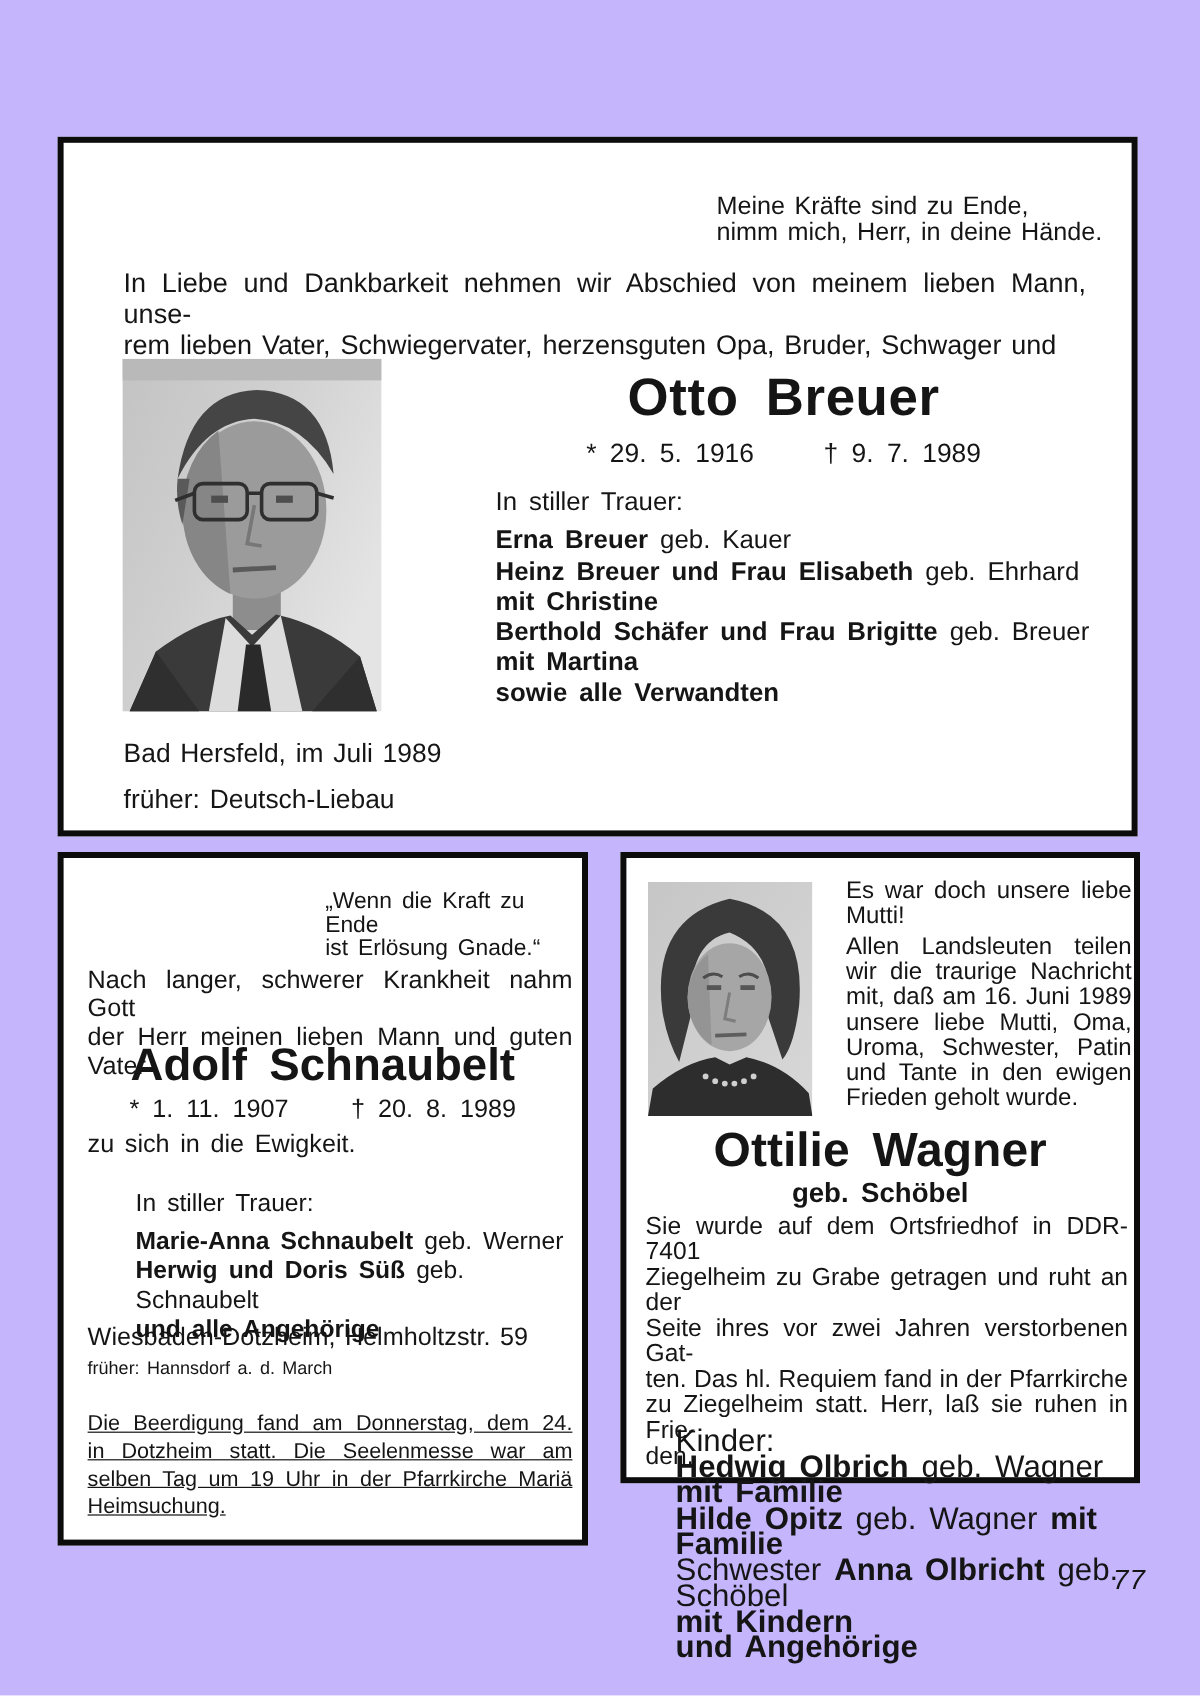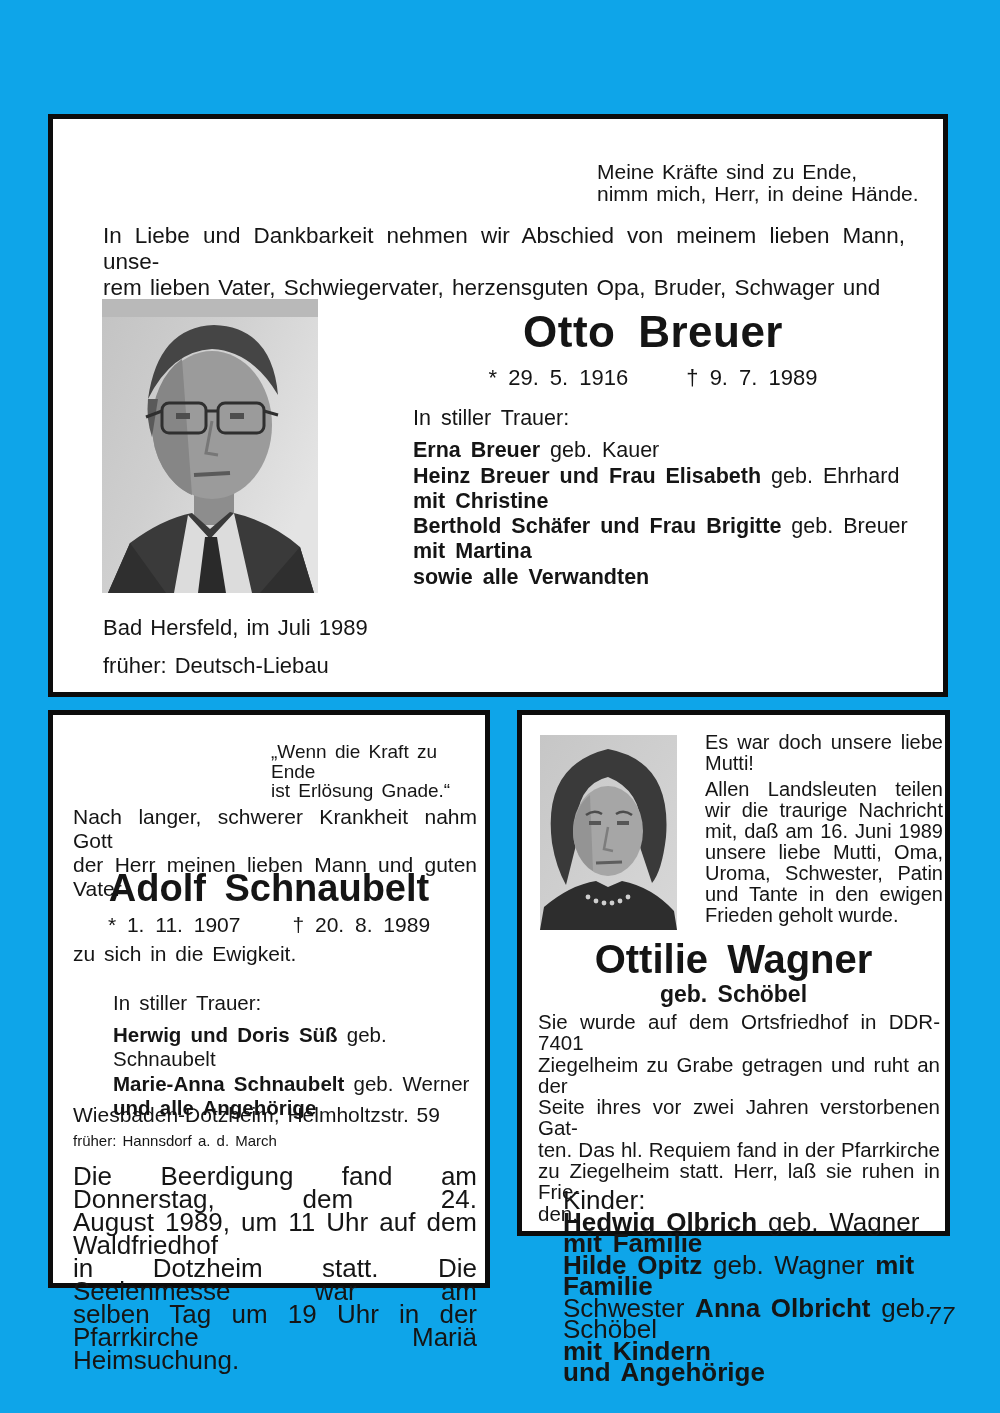--- a/index.html
+++ b/index.html
@@ -1,17 +1,17 @@
 <!DOCTYPE html>
 <html><head>
 <meta charset="utf-8">
 <style>
   html,body{margin:0;padding:0;background:#ffffff;}
   #page{
-    position:relative;width:1000px;height:1413px;background:#0ea5e9;
+    position:relative;width:1000px;height:1413px;background:#c4b5fd;
     font-family:"Liberation Sans",sans-serif;color:#151515;overflow:hidden;
   }
   .box{position:absolute;border:5px solid #0c0c0c;background:#fff;box-sizing:border-box;}
   .abs{position:absolute;}
   .center{text-align:center;}
   .jline{text-align:justify;text-align-last:justify;}
   b{font-weight:700;}
 
   
   #box-breuer{left:48px;top:114px;width:900px;height:583px;}
@@ -30,21 +30,21 @@
   #box-schnaubelt{left:48px;top:710px;width:442px;height:578px;}
   .schn-quote{left:218px;top:27px;font-size:19px;line-height:19.5px;word-spacing:3px;}
   .schn-intro{left:20px;top:90px;width:404px;font-size:21px;line-height:24px;}
   .schn-name{left:0;top:152px;width:100%;font-size:38px;font-weight:700;word-spacing:8px;}
   .schn-dates{left:0;top:198px;width:100%;}
   .schn-dates .dates-row{font-size:21px;gap:52px;margin-top:0;}
   .schn-outro{left:20px;top:227px;font-size:21px;word-spacing:3px;}
   .schn-trauer{left:60px;top:276px;font-size:20.5px;line-height:24.5px;word-spacing:3.5px;}
   .schn-address{left:20px;top:388px;font-size:21px;word-spacing:2px;}
   .schn-former{left:20px;top:417px;font-size:15px;word-spacing:2px;}
-  .schn-funeral{left:20px;top:450px;width:404px;font-size:26px;line-height:23px;}
+  .schn-funeral{left:20px;top:460px;width:404px;font-size:18px;line-height:23px;text-decoration:underline;}
 
   
   #box-wagner{left:517px;top:710px;width:433px;height:526px;}
   .wag-photo{left:18px;top:20px;width:137px;height:195px;}
   .wag-sidecol{left:183px;top:17px;width:238px;font-size:20px;line-height:21px;}
   .wag-lead{text-align:justify;}
   .wag-introlines{margin-top:5px;}
   .wag-name{left:0;top:224px;width:100%;font-size:40px;font-weight:700;word-spacing:8px;line-height:1;}
   .wag-maiden{left:0;top:266px;width:100%;font-size:23px;font-weight:700;word-spacing:4px;}
   .wag-body{left:16px;top:296px;width:402px;font-size:20.5px;line-height:21.3px;}
@@ -150,32 +150,31 @@
         <span>* 1. 11. 1907</span>
         <span>† 20. 8. 1989</span>
       </div>
     </div>
 
     <div class="abs schn-outro">zu sich in die Ewigkeit.</div>
 
     <div class="abs schn-trauer">
       <div>In stiller Trauer:</div>
       <div class="mourner-group">
+        <div><b>Marie-Anna Schnaubelt</b><span> geb. Werner</span></div>
         <div><b>Herwig und Doris Süß</b><span> geb. Schnaubelt</span></div>
-        <div><b>Marie-Anna Schnaubelt</b><span> geb. Werner</span></div>
         <div><b>und alle Angehörige</b><span></span></div>
       </div>
     </div>
 
     <div class="abs schn-address">Wiesbaden-Dotzheim, Helmholtzstr. 59</div>
     <div class="abs schn-former">früher: Hannsdorf a. d. March</div>
 
     <div class="abs schn-funeral">
       <div class="jline">Die Beerdigung fand am Donnerstag, dem 24.</div>
-      <div class="jline">August 1989, um 11 Uhr auf dem Waldfriedhof</div>
       <div class="jline">in Dotzheim statt. Die Seelenmesse war am</div>
       <div class="jline">selben Tag um 19 Uhr in der Pfarrkirche Mariä</div>
       <div>Heimsuchung.</div>
     </div>
   </div>
 
   <div class="box" id="box-wagner">
 
     <div class="abs wag-photo photo-frame">
       <svg viewBox="0 0 137 195" xmlns="http://www.w3.org/2000/svg">

